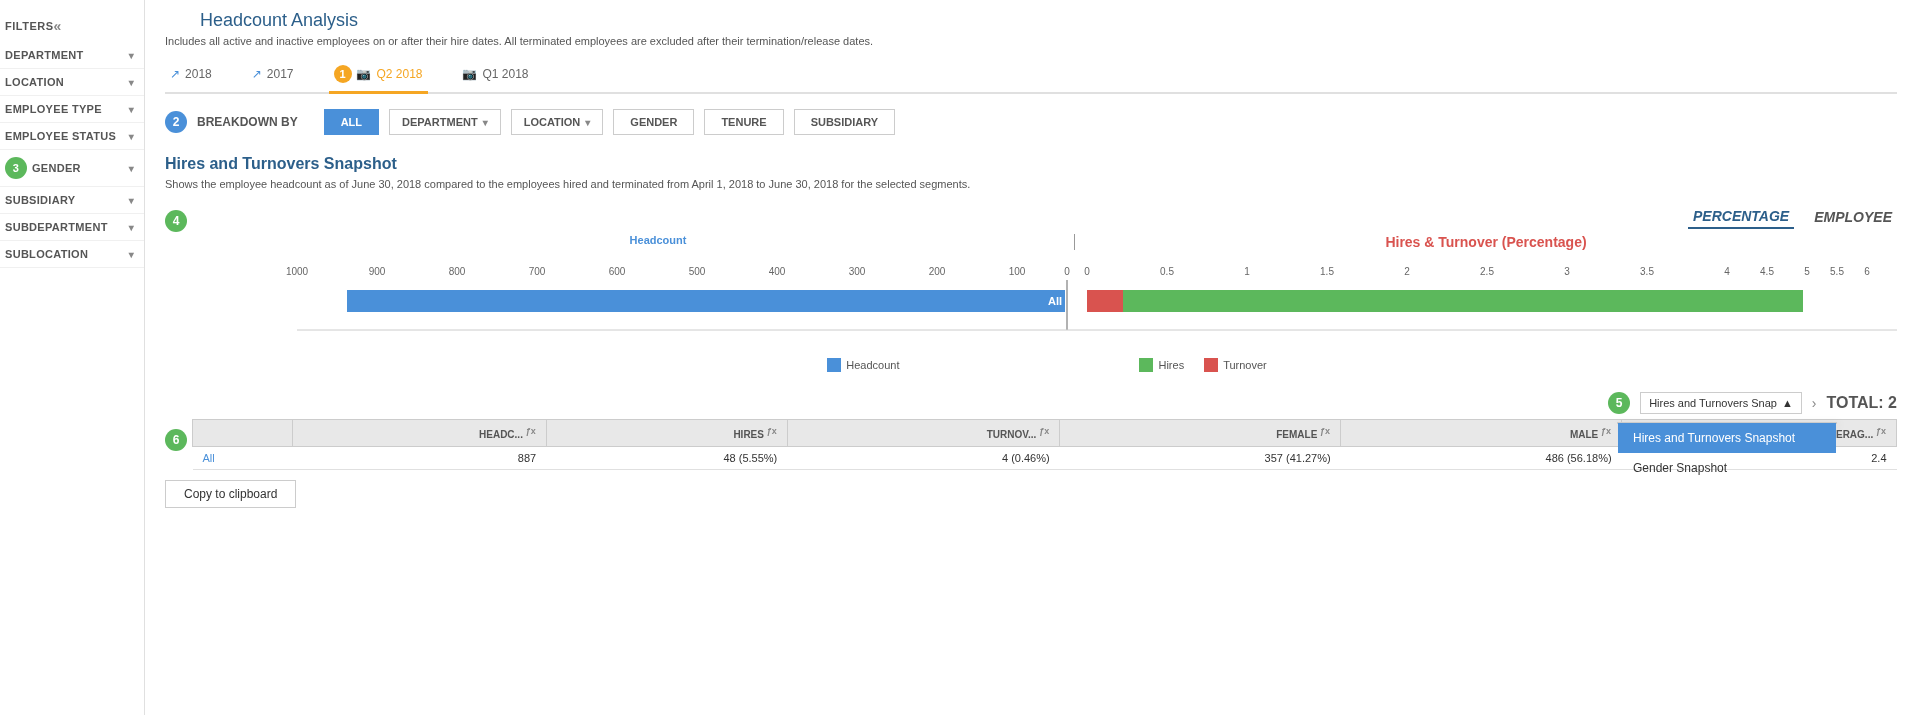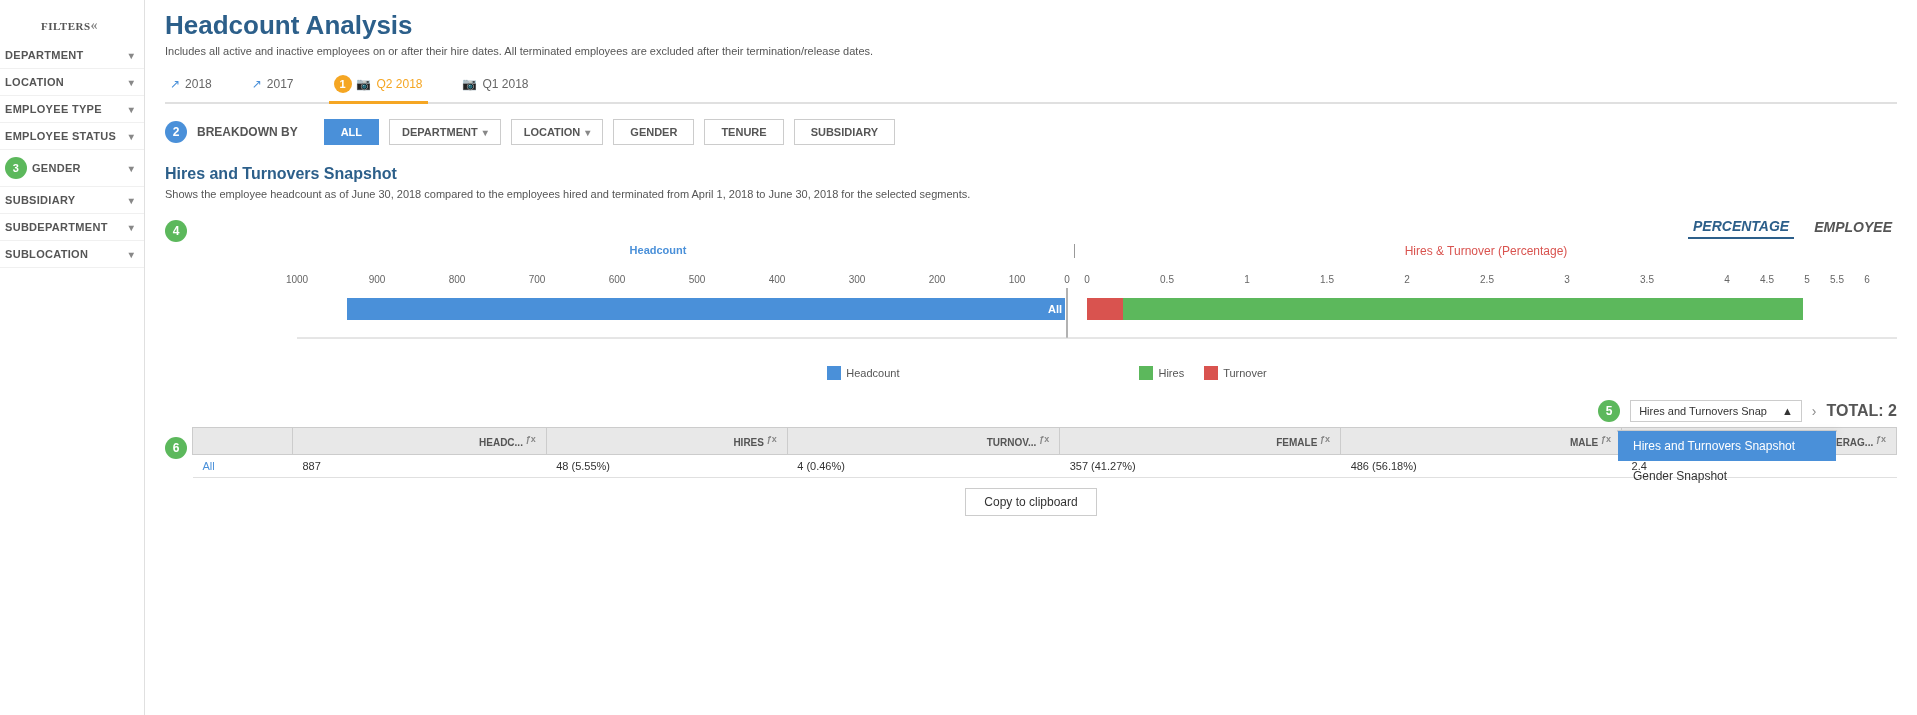--- a/index.html
+++ b/index.html
@@ -2,32 +2,32 @@
 <html><head>
   <meta charset="utf-8">
   <style>
     * { box-sizing: border-box; margin: 0; padding: 0; }
     body { font-family: Arial, sans-serif; font-size: 12px; background: #fff; color: #333; overflow-x: hidden; }
     
     .page-wrapper { display: flex; width: 1917px; min-height: 715px; }
     
     
     .sidebar { width: 145px; min-width: 145px; background: #fff; border-right: 1px solid #e0e0e0; padding: 10px 0; }
-    .sidebar-header { display: flex; align-items: center; justify-content: center; padding: 8px 10px 8px 5px; font-size: 11px; font-weight: bold; color: #555; letter-spacing: 0.5px; font-family: Liberation Serif, serif; }
+    .sidebar-header { display: flex; align-items: center; justify-content: flex-start; padding: 8px 10px 8px 5px; font-size: 11px; font-weight: bold; color: #555; letter-spacing: 0.5px; }
     .sidebar-chevron { font-size: 14px; color: #888; cursor: pointer; }
     .sidebar-item { display: flex; align-items: center; justify-content: space-between; padding: 7px 10px 7px 5px; font-size: 11px; font-weight: bold; color: #555; cursor: pointer; letter-spacing: 0.3px; border-bottom: 1px solid #f0f0f0; }
     .sidebar-item .arrow { font-size: 10px; color: #888; }
     .badge-orange { background: #f5a623; }
     .badge-blue { background: #4a90d9; }
     .badge-green { background: #5cb85c; }
 
     
     .main-content { flex: 1; padding: 10px 20px; overflow-x: auto; }
     
-    .page-title { font-size: 26px; font-weight: bold; color: #2c5f8a; margin-bottom: 4px; }
+    .page-title { font-size: 18px; font-weight: normal; color: #2c5f8a; margin-bottom: 4px; margin-left: 35px; }
     .page-subtitle { font-size: 11px; color: #555; margin-bottom: 10px; }
 
     
     .tabs-row { display: flex; align-items: center; gap: 30px; margin-bottom: 15px; border-bottom: 2px solid #e0e0e0; padding-bottom: 0; }
     .tab-item { display: flex; align-items: center; gap: 5px; padding: 8px 5px; cursor: pointer; font-size: 12px; color: #666; border-bottom: 3px solid transparent; margin-bottom: -2px; }
     .tab-item.active { color: #f5a623; border-bottom: 3px solid #f5a623; }
 
     
     .breakdown-row { display: flex; align-items: center; gap: 10px; margin-bottom: 20px; }
     .breakdown-label { font-size: 12px; font-weight: bold; color: #555; margin-right: 16px; }
@@ -50,39 +50,39 @@
     .color-box { width: 14px; height: 14px; }
     .color-blue { background: #4a90d9; }
     .color-green { background: #5cb85c; }
     .color-red { background: #d9534f; }
 
     
     .chart-area { width: 100%; overflow: hidden; }
 
     
     .table-section { margin-top: 20px; }
-    .dropdown-selector { display: flex; align-items: center; border: 1px solid #ccc; padding: 4px 8px; cursor: pointer; font-size: 11px; gap: 15px; background: #fff; }
+    .dropdown-selector { display: flex; align-items: center; border: 1px solid #ccc; padding: 4px 8px; cursor: pointer; font-size: 11px; gap: 5px; background: #fff; }
     .total-badge { font-size: 16px; font-weight: bold; color: #555; }
     
     .data-table { width: 100%; border-collapse: collapse; font-size: 11px; }
     .data-table th { background: #e8e8e8; padding: 6px 10px; text-align: right; font-weight: bold; font-size: 10px; color: #555; border: 1px solid #ccc; }
     .data-table th:first-child { text-align: left; width: 100px; }
-    .data-table td { padding: 5px 10px; border-bottom: 1px solid #e0e0e0; }
+    .data-table td { padding: 5px 10px; text-align: right; border-bottom: 1px solid #e0e0e0; }
     .data-table td:first-child { text-align: left; }
     .data-table tr.totals-row { background: #f5f5f5; font-weight: bold; }
     .data-table .link-cell { color: #4a90d9; cursor: pointer; }
     .fx-icon { font-size: 9px; color: #888; vertical-align: super; }
 
     
     .dropdown-popup { position: absolute; right: 320px; bottom: 120px; background: #fff; border: 1px solid #ccc; box-shadow: 2px 2px 8px rgba(0,0,0,0.15); z-index: 100; min-width: 220px; }
     .dropdown-popup-item { padding: 8px 15px; cursor: pointer; font-size: 12px; color: #333; }
     .dropdown-popup-item.selected { background: #4a90d9; color: #fff; }
 
     
-    .copy-btn { display: flex; align-items: center; justify-content: center; padding: 10px 0; }
+    .copy-btn { display: flex; align-items: center; justify-content: flex-start; padding: 10px 0; }
     .copy-btn button { padding: 6px 18px; background: #fff; border: 1px solid #ccc; cursor: pointer; font-size: 12px; color: #333; }
 
     
     .bottom-controls { display: flex; align-items: center; justify-content: flex-end; gap: 10px; margin-bottom: 5px; position: relative; }
     
     .step-circle { display: inline-flex; align-items: center; justify-content: center; width: 22px; height: 22px; border-radius: 50%; color: #fff; font-size: 12px; font-weight: bold; flex-shrink: 0; }
   </style>
 </head>
 <body>
 
@@ -179,21 +179,21 @@
         <div style="flex:1;">
           <div class="chart-controls">
             <span class="chart-toggle active">PERCENTAGE</span>
             <span class="chart-toggle">EMPLOYEE</span>
           </div>
 
           <div class="chart-area">
             
             <div style="display:flex;margin-left:50px;margin-bottom:5px;">
               <div style="flex:1;text-align:center;font-size:11px;font-weight:bold;color:#4a90d9;border-right:1px solid #999;padding-right:5px;">Headcount</div>
-              <div style="flex:1;text-align:center;font-size:12px;font-weight:normal;color:#d9534f;">Hires &amp; Turnover (Percentage)</div>
+              <div style="flex:1;text-align:center;font-size:14px;font-weight:bold;color:#d9534f;">Hires &amp; Turnover (Percentage)</div>
             </div>
             
             <svg width="100%" height="90" viewBox="0 0 1600 90">
 
               <text x="50" y="20" text-anchor="middle" font-size="10" fill="#666">1000</text>
               <text x="130" y="20" text-anchor="middle" font-size="10" fill="#666">900</text>
               <text x="210" y="20" text-anchor="middle" font-size="10" fill="#666">800</text>
               <text x="290" y="20" text-anchor="middle" font-size="10" fill="#666">700</text>
               <text x="370" y="20" text-anchor="middle" font-size="10" fill="#666">600</text>
               <text x="450" y="20" text-anchor="middle" font-size="10" fill="#666">500</text>

